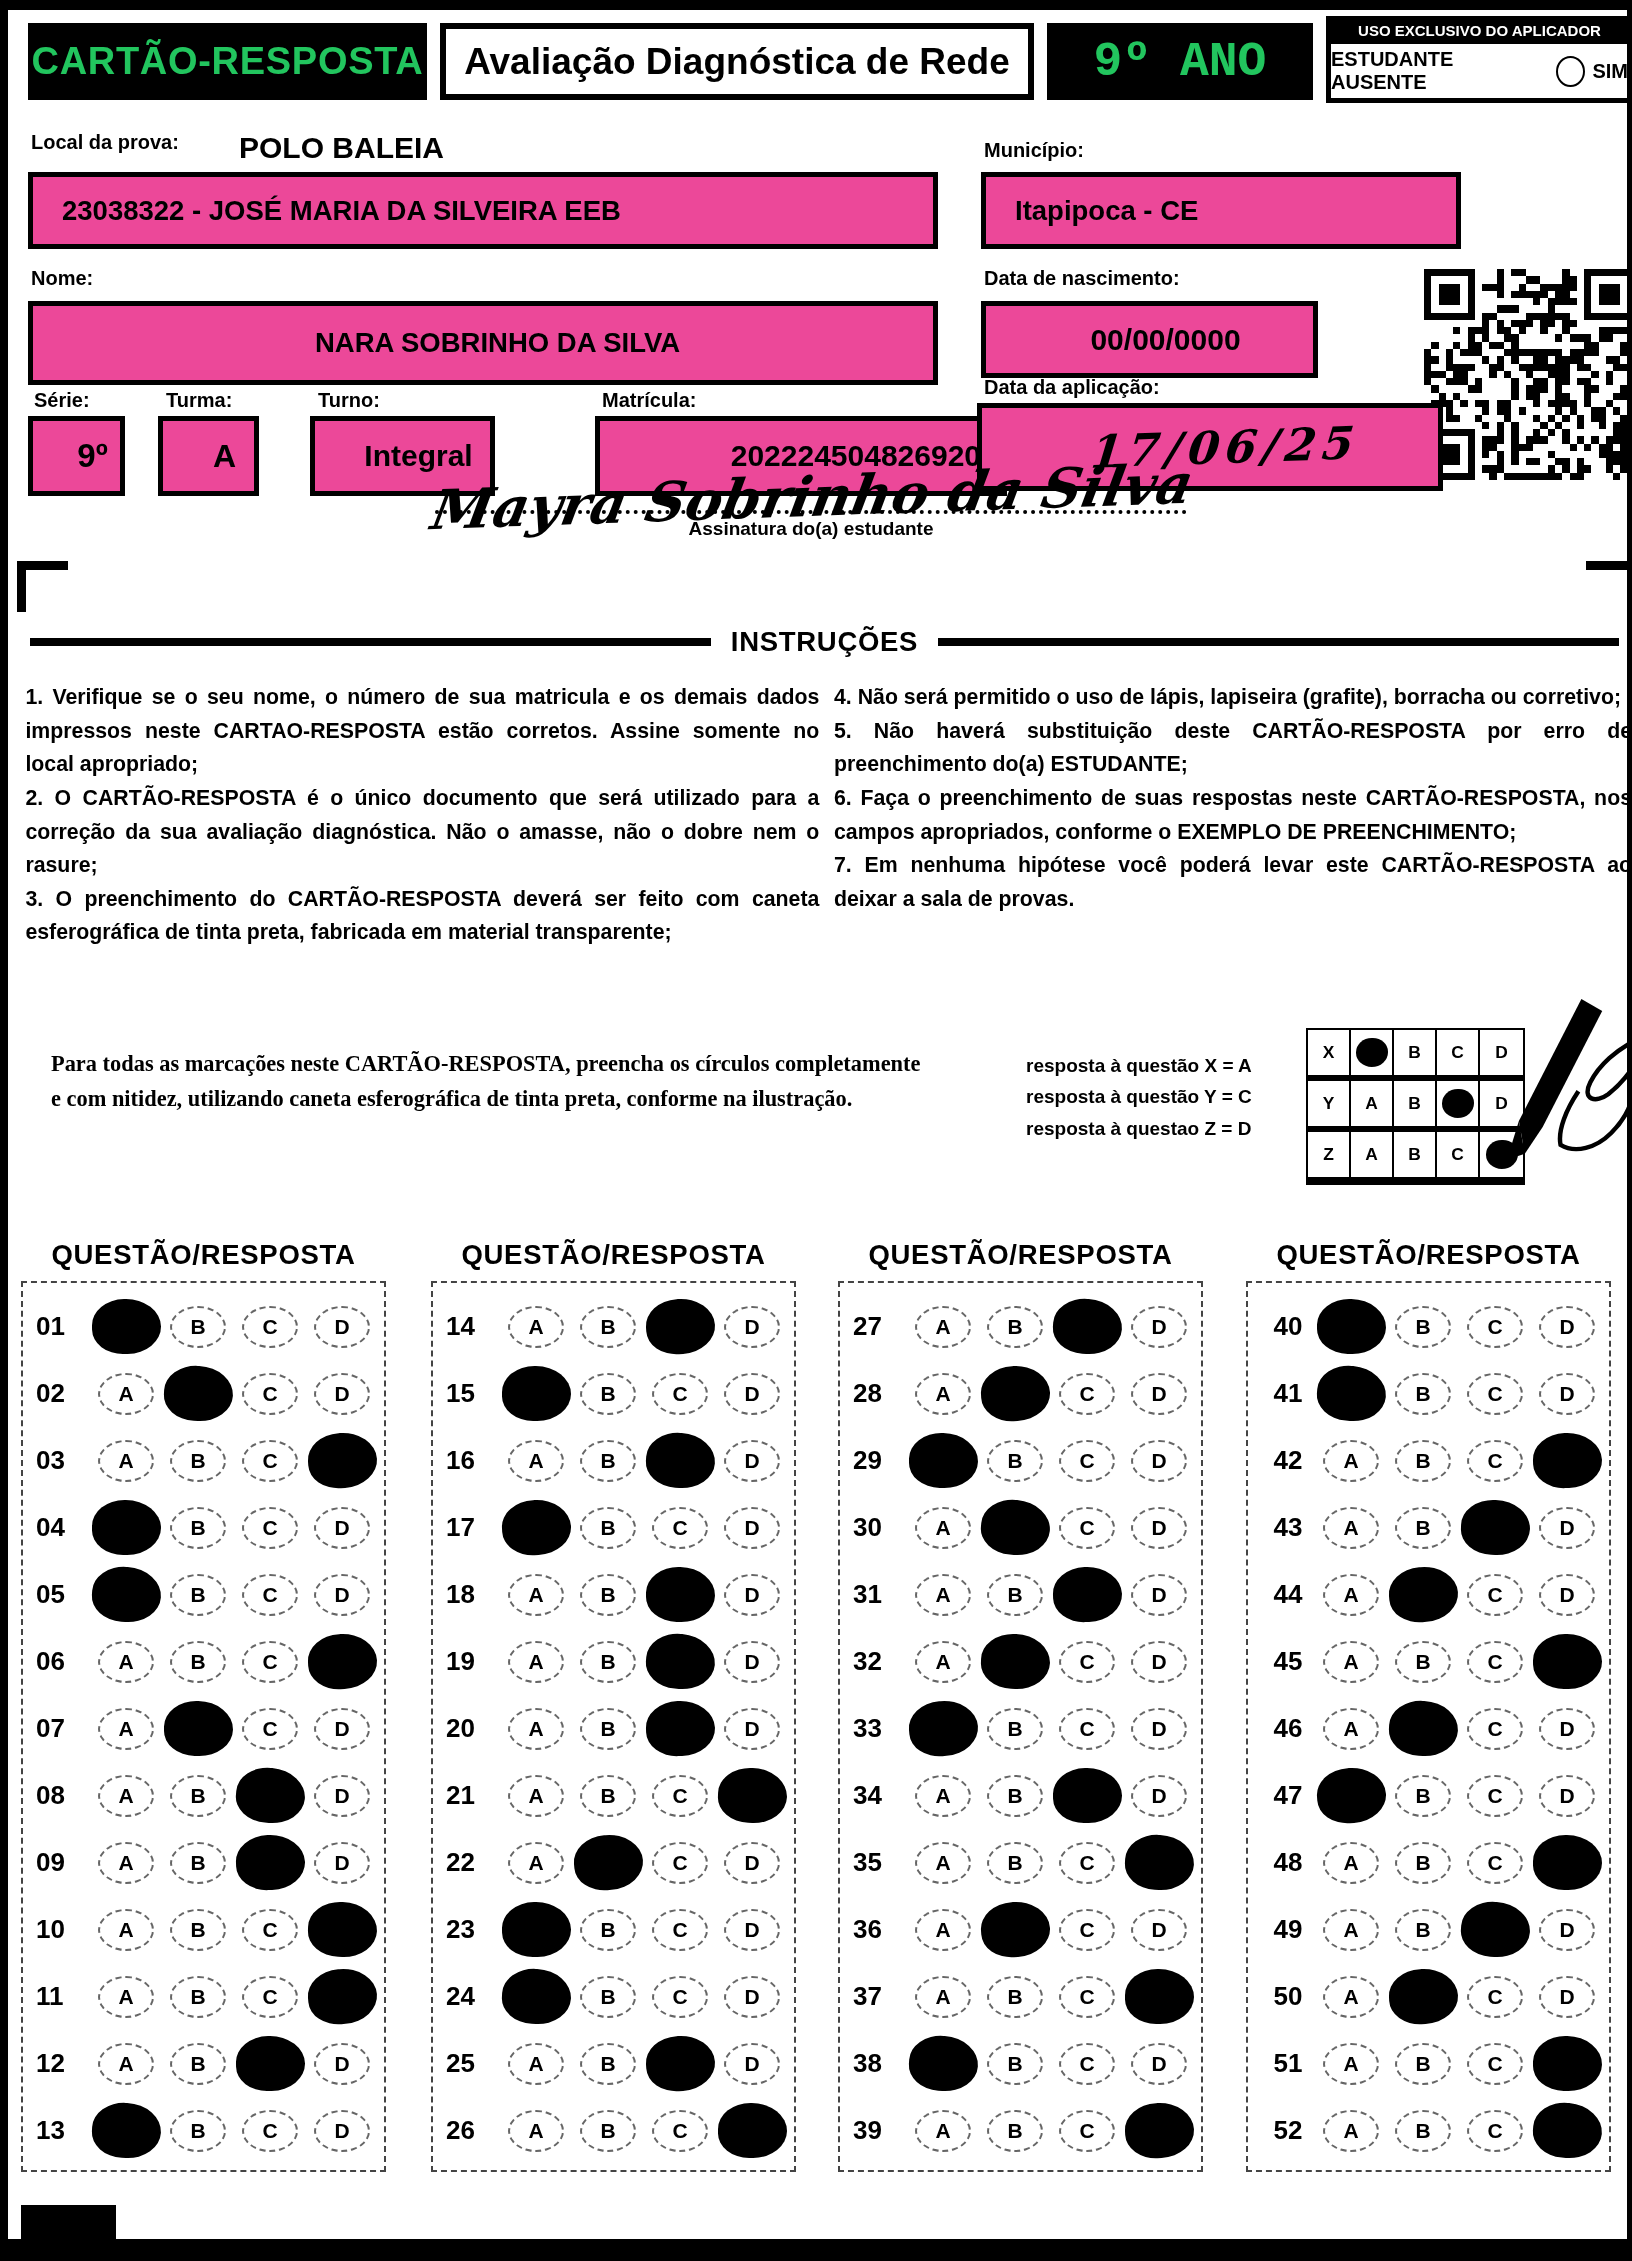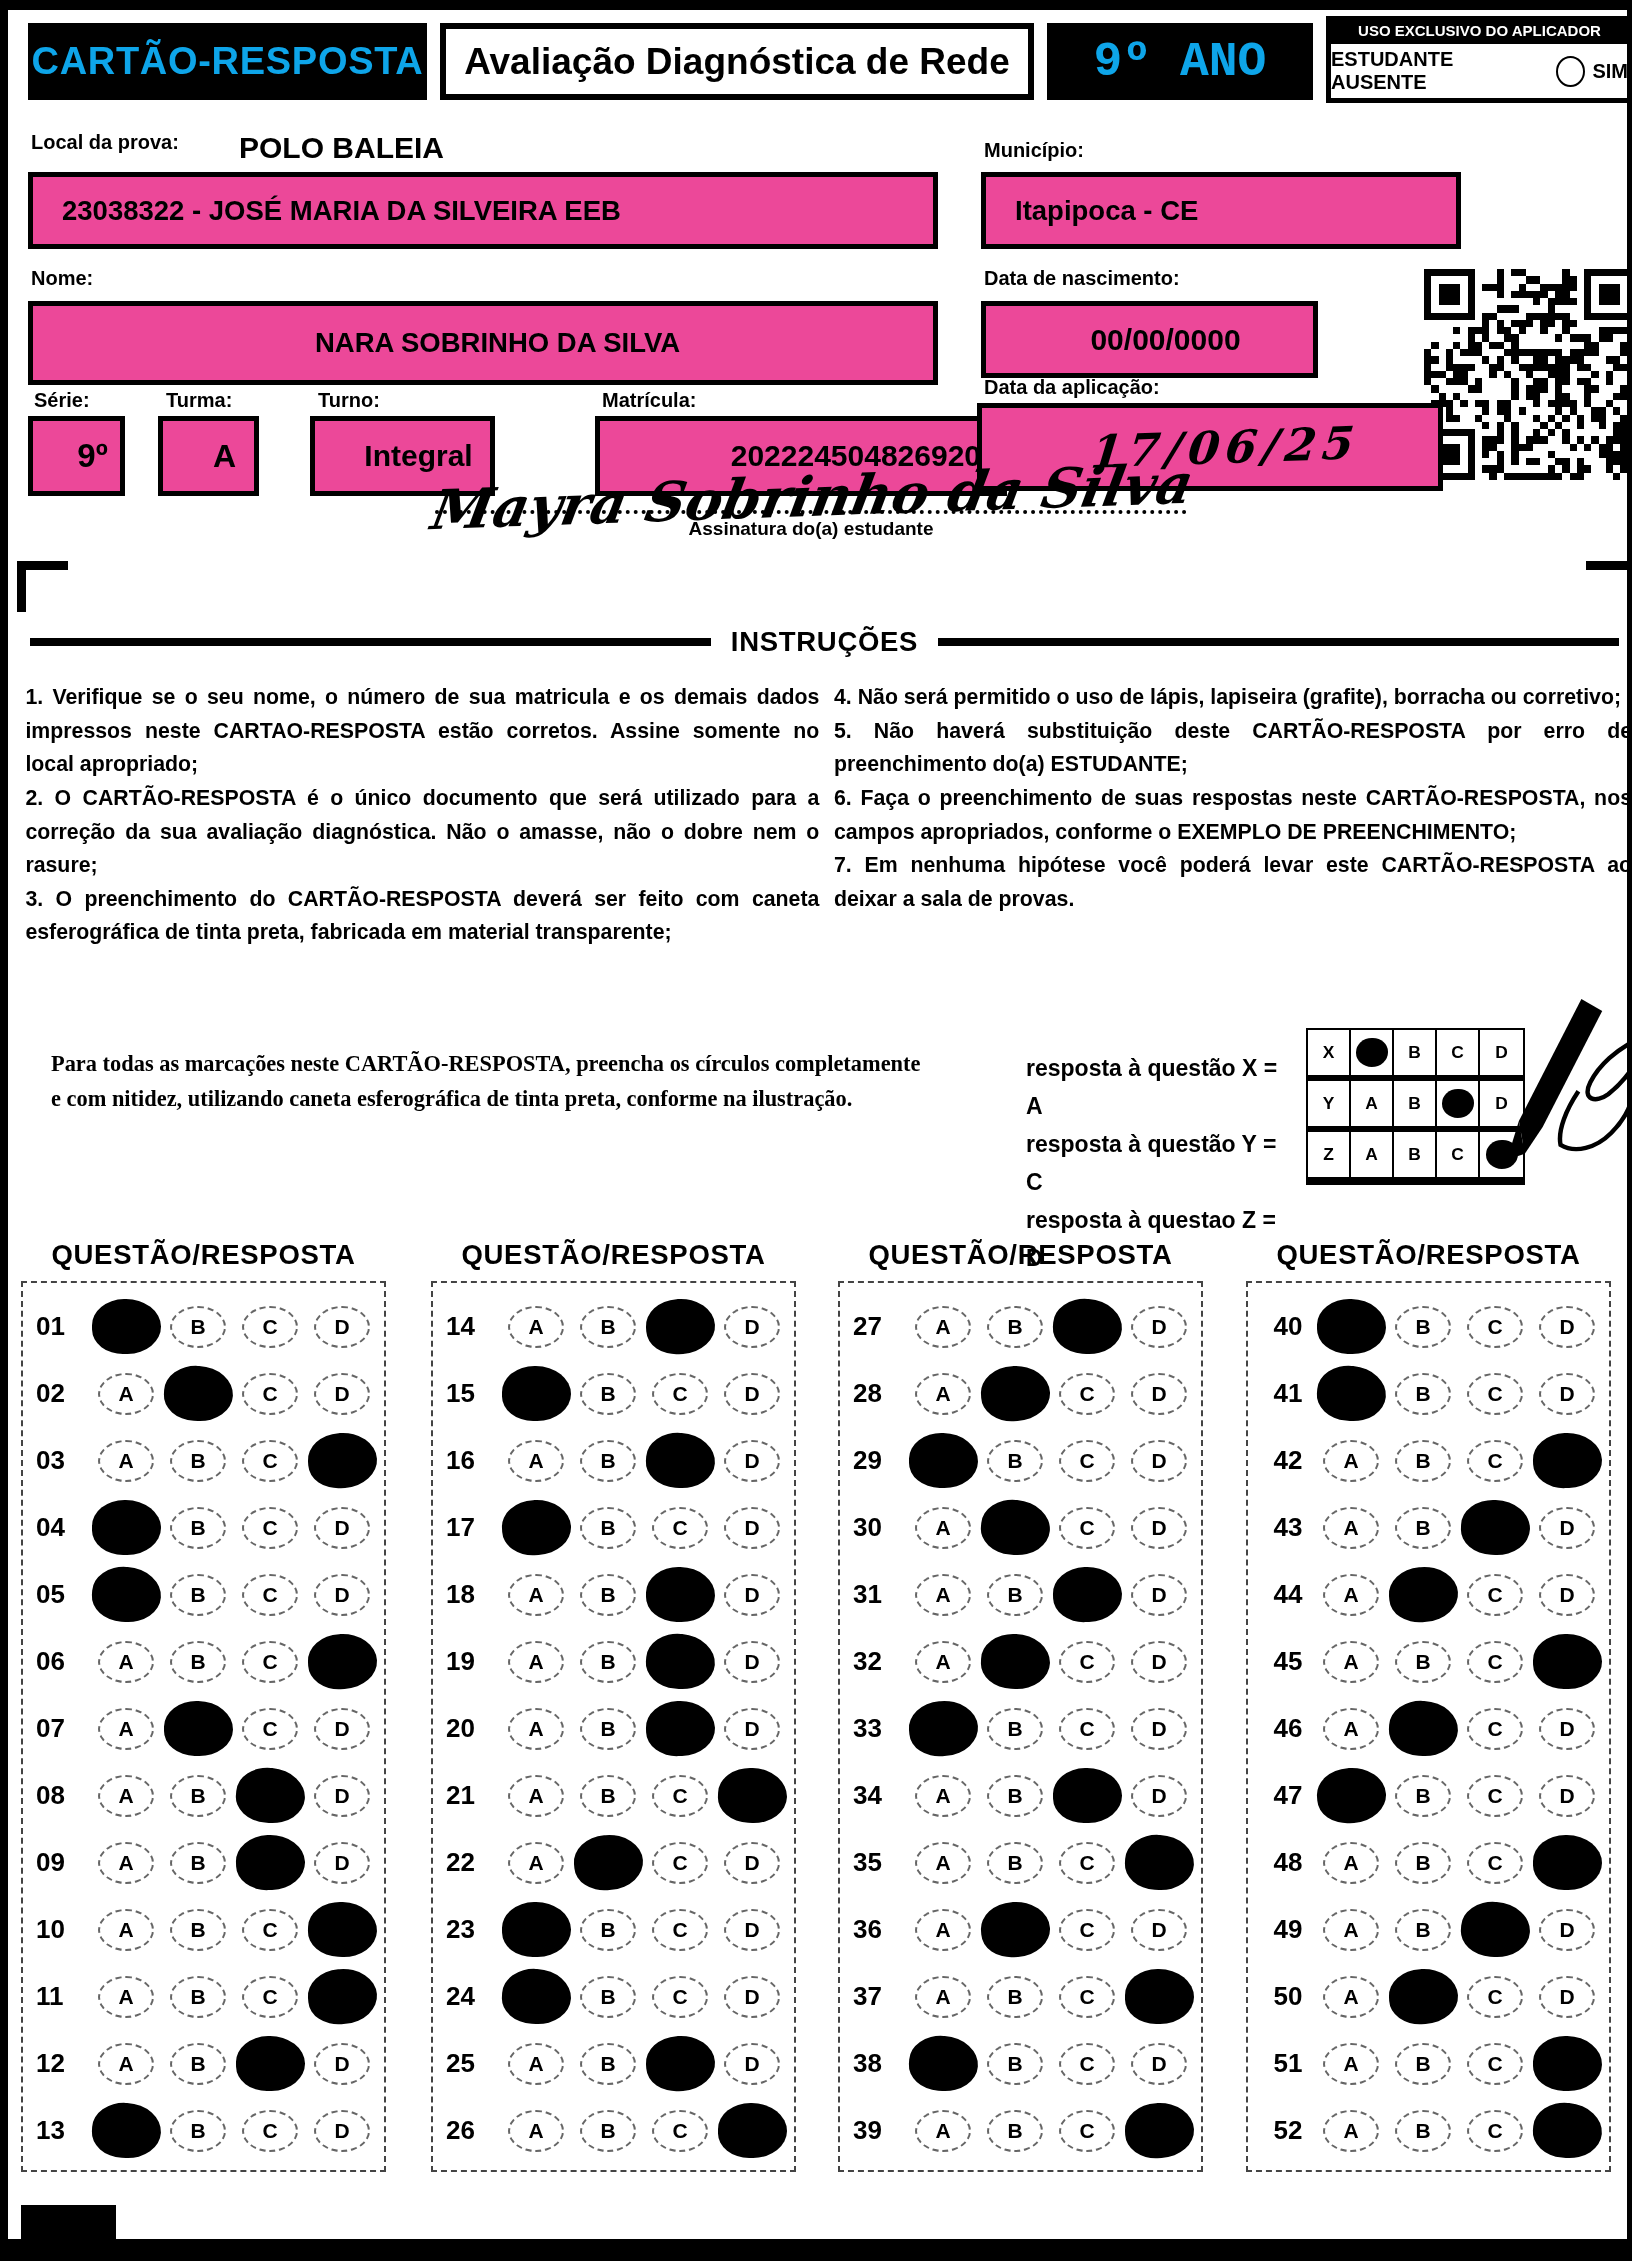--- a/index.html
+++ b/index.html
@@ -4,21 +4,21 @@
 <style>
   html,body{margin:0;padding:0;background:#e8e8e8;}
   .page{
     position:relative;width:1633px;height:2261px;background:#fff;
     font-family:"Liberation Sans",sans-serif;color:#000;overflow:hidden;
     border-top:10px solid #000;border-left:8.7px solid #000;border-right:6.5px solid #000;
     box-sizing:border-box;
   }
   .abs{position:absolute;}
   
-  .hdr-black{background:#000;color:#0ea5e9;display:flex;align-items:center;justify-content:center;font-weight:bold;}
+  .hdr-black{background:#000;color:#22c55e;display:flex;align-items:center;justify-content:center;font-weight:bold;}
   .hdr-title{left:20px;top:13px;width:399px;height:77px;font-size:38px;letter-spacing:0.7px;}
   .hdr-sub{left:432px;top:13px;width:594px;height:77px;border:6.5px solid #000;box-sizing:border-box;
     display:flex;align-items:center;justify-content:center;font-weight:bold;font-size:37px;}
   .hdr-grade{left:1039px;top:13px;width:266px;height:77px;font-size:48px;font-family:Liberation Mono, monospace;}
   .applicator{left:1318px;top:5.8px;width:307px;}
   .applicator .strip{background:#000;color:#fff;font-weight:bold;font-size:15px;text-align:center;padding:6.5px 0 5px;}
   .applicator .body{border:5px solid #000;border-top:none;background:#fff;display:flex;align-items:center;justify-content:center;
     gap:7.2px;height:54px;font-weight:bold;font-size:20px;}
   .absent-circle{display:inline-block;width:26px;height:27.5px;border:2.9px solid #000;border-radius:50%;}
   
@@ -42,21 +42,21 @@
   .bracket.l{border-top:9.4px solid #000;border-left:9.4px solid #000;}
   .bracket.r{border-top:9.4px solid #000;border-right:9.4px solid #000;}
   
   .instr-head{left:0;top:616px;width:1633px;display:flex;align-items:center;gap:20px;padding:0 22px;box-sizing:border-box;}
   .rule{flex:1;height:8px;background:#000;}
   .instr-title{font-weight:bold;font-size:27.5px;letter-spacing:0.7px;}
   .instr-col{font-weight:bold;font-size:21.3px;line-height:1.58;text-align:justify;}
   .instr-col p{margin:0;}
   
   .ex-par{left:43px;top:1037px;width:875px;font-weight:bold;font-size:22.4px;line-height:1.55;font-family:Liberation Serif, serif;}
-  .ex-legend{left:1018px;top:1040px;width:268px;font-weight:bold;font-size:23px;line-height:1.65;text-align:left;}
+  .ex-legend{left:1018px;top:1040px;width:268px;font-weight:bold;font-size:19px;line-height:1.65;text-align:left;}
   .ex-grid{left:1298px;top:1018px;border:2.9px solid #000;background:#fff;}
   .ex-row{display:flex;border-bottom:6.5px solid #000;}
   .ex-row:last-child{border-bottom:6.5px solid #000;}
   .ex-cell{width:43px;height:45px;border-right:2.2px solid #000;display:flex;align-items:center;justify-content:center;
     font-weight:bold;font-size:17.4px;box-sizing:border-box;}
   .ex-cell:last-child{border-right:none;}
   .ex-cell .mini-blob{width:32px;height:29px;background:#000;border-radius:50% 48% 52% 50%;}
   
   .col-head{font-weight:bold;font-size:27.5px;letter-spacing:0.7px;text-align:center;width:365px;}
   .answer-box{width:365px;height:891px;border:2.2px dashed #444;box-sizing:border-box;padding:10px 5.8px 0 13px;background:#fff;}

